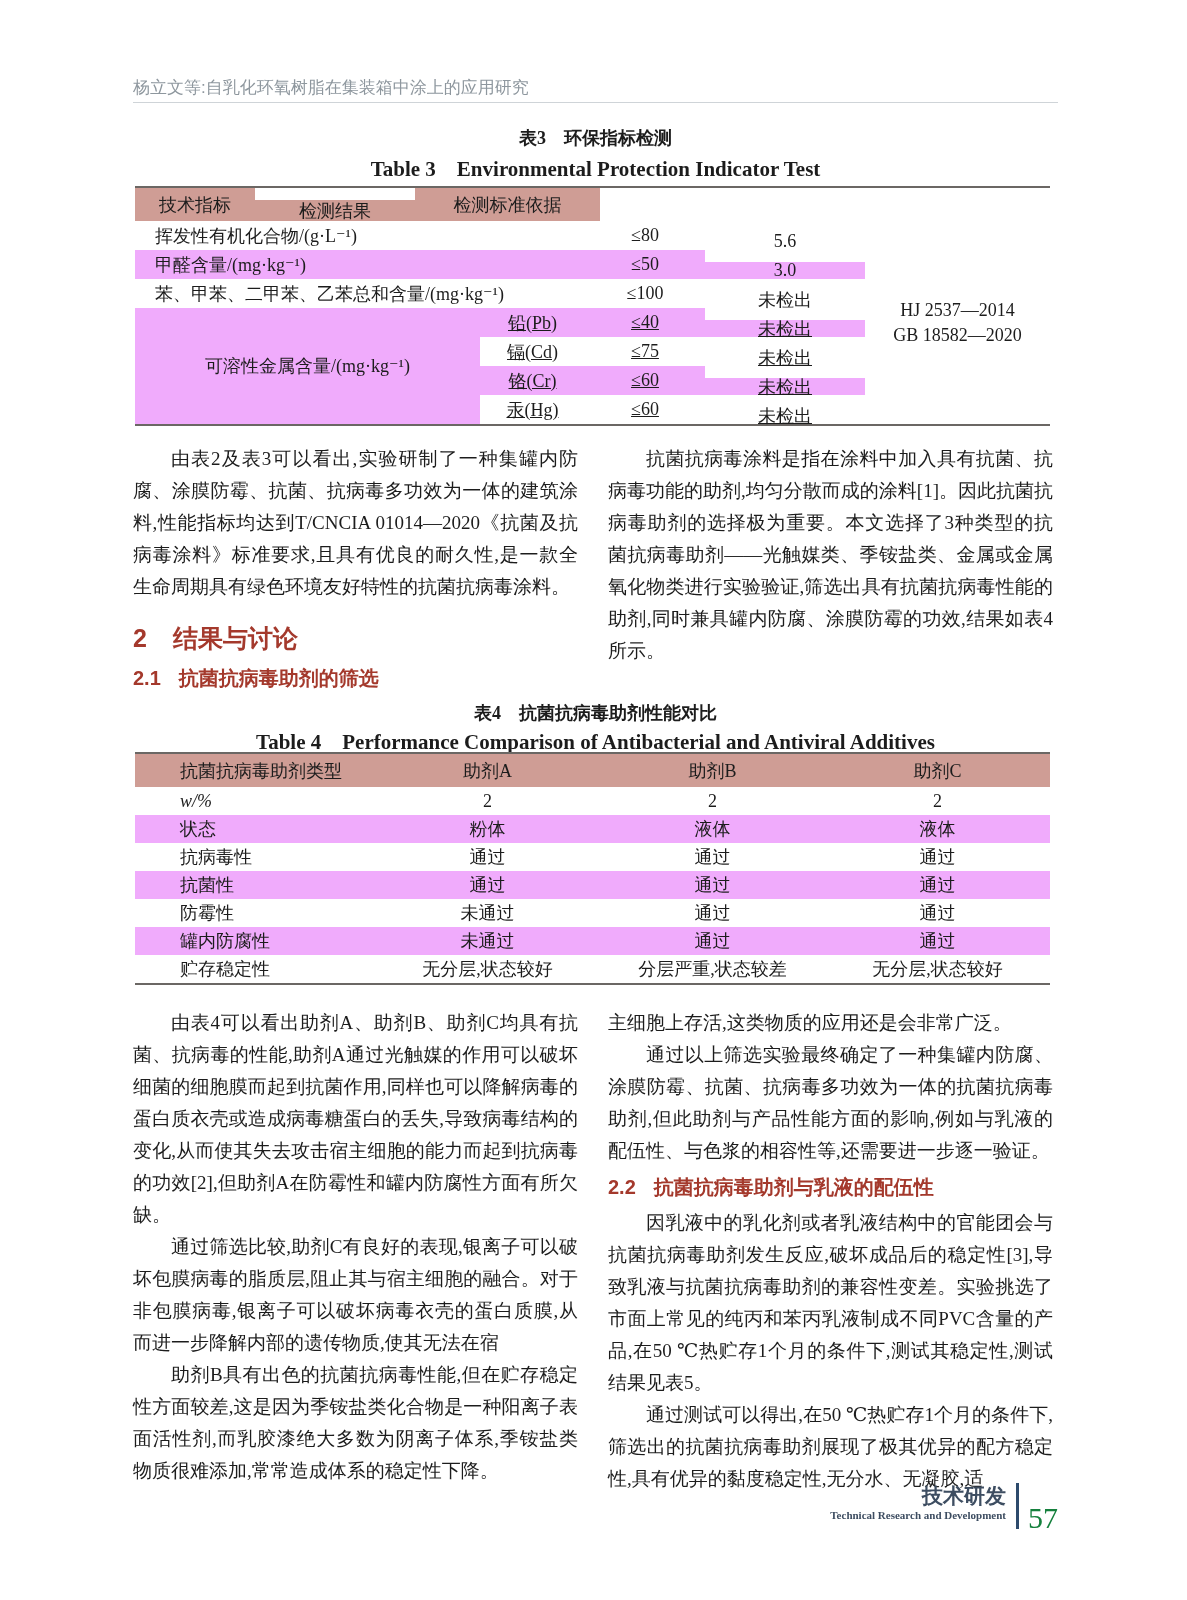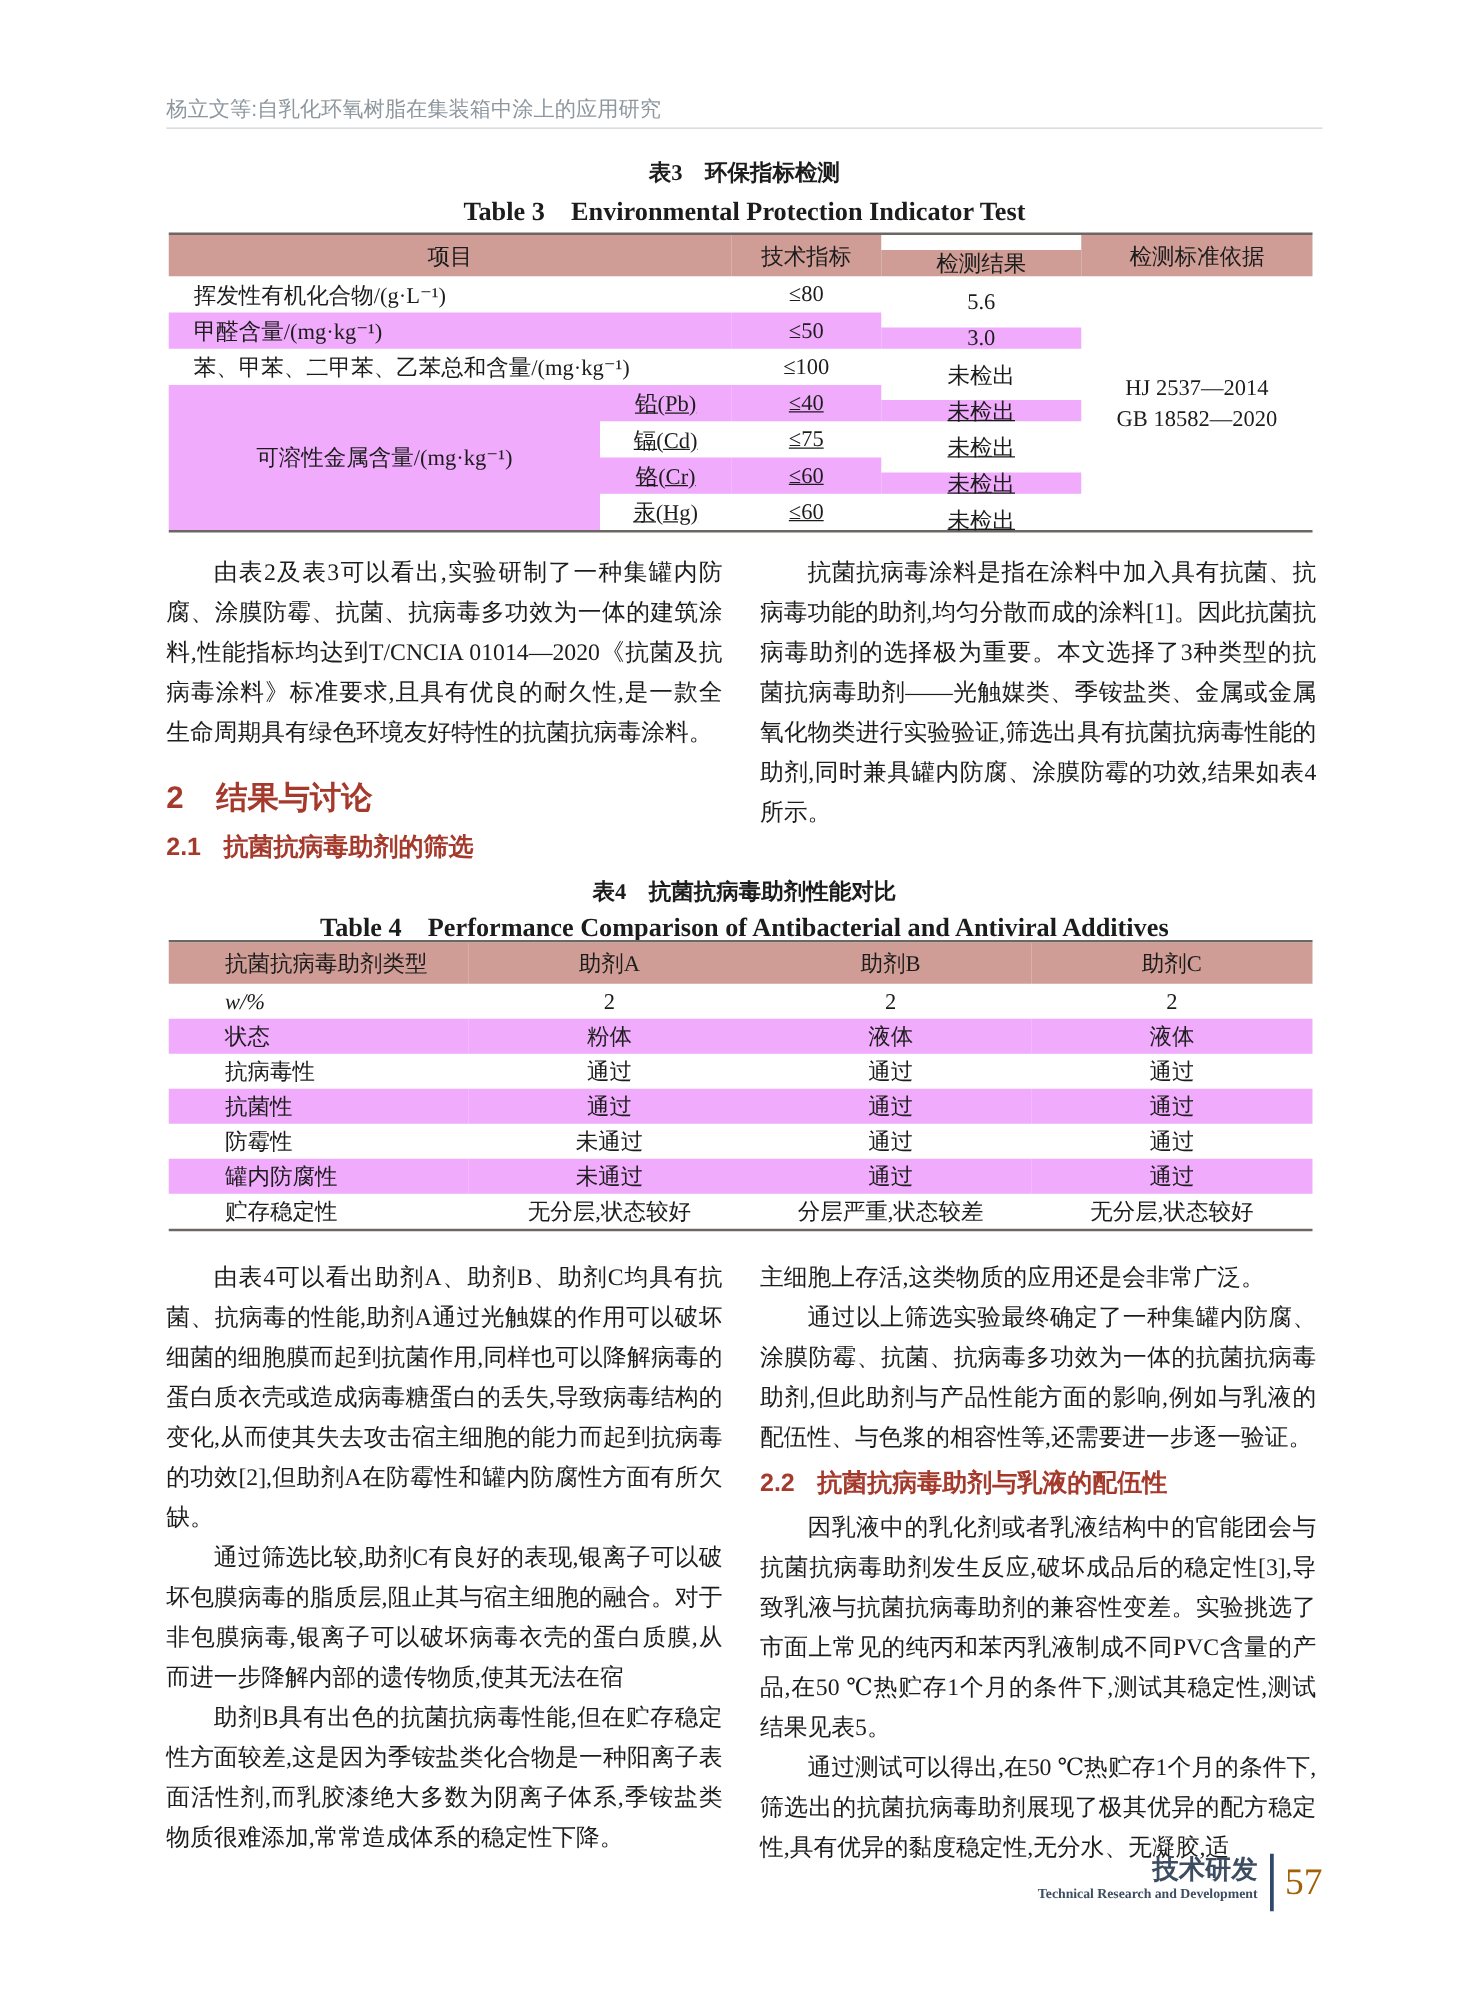--- a/index.html
+++ b/index.html
@@ -65,36 +65,35 @@
   .h2-sub .num{margin-right:18px;}
   .h2-sub.inflow{margin:5px 0 5px 0;}
 
   
   .footer{position:absolute;top:1483px;right:129px;display:flex;align-items:flex-start;}
   .footer-txt{text-align:right;margin-left:36px;}
   .footer-cn{font-family:"Liberation Sans","DejaVu Sans",sans-serif;font-weight:bold;
              font-size:21px;color:#3d4d61;line-height:25px;}
   .footer-en{font-size:11px;font-weight:bold;color:#3d4d61;line-height:15px;}
   .footer-bar{width:3px;height:46px;background:#2d4a6c;margin-left:10px;margin-right:9px;}
-  .footer-page{font-size:30px;color:#a16207;padding-top:6px;}
+  .footer-page{font-size:30px;color:#15803d;padding-top:6px;margin-top:12px;}
 </style>
 </head>
 <body>
 
 <div class="page">
 
   <div class="running-head">杨立文等:自乳化环氧树脂在集装箱中涂上的应用研究</div>
   <div class="head-rule"></div>
 
   <div class="caption-cn" id="t3cap-cn">表3　环保指标检测</div>
   <div class="caption-en" id="t3cap-en">Table 3　Environmental Protection Indicator Test</div>
 
   <div class="dtable" id="table3" style="position:absolute;">
     <div class="trow hrow">
-      <div class="cell c-item bg-h">项目</div>
       <div class="cell c-tech bg-h">技术指标</div>
       <div class="cell c-res bg-h">检测结果</div>
       <div class="cell c-std bg-h">检测标准依据</div>
     </div>
 
     <div class="trow brow">
       <div class="cell c-item left">挥发性有机化合物/(g·L⁻¹)</div>
       <div class="cell c-tech">≤80</div>
       <div class="cell c-res">5.6</div>
       <div class="cell c-std"></div>

